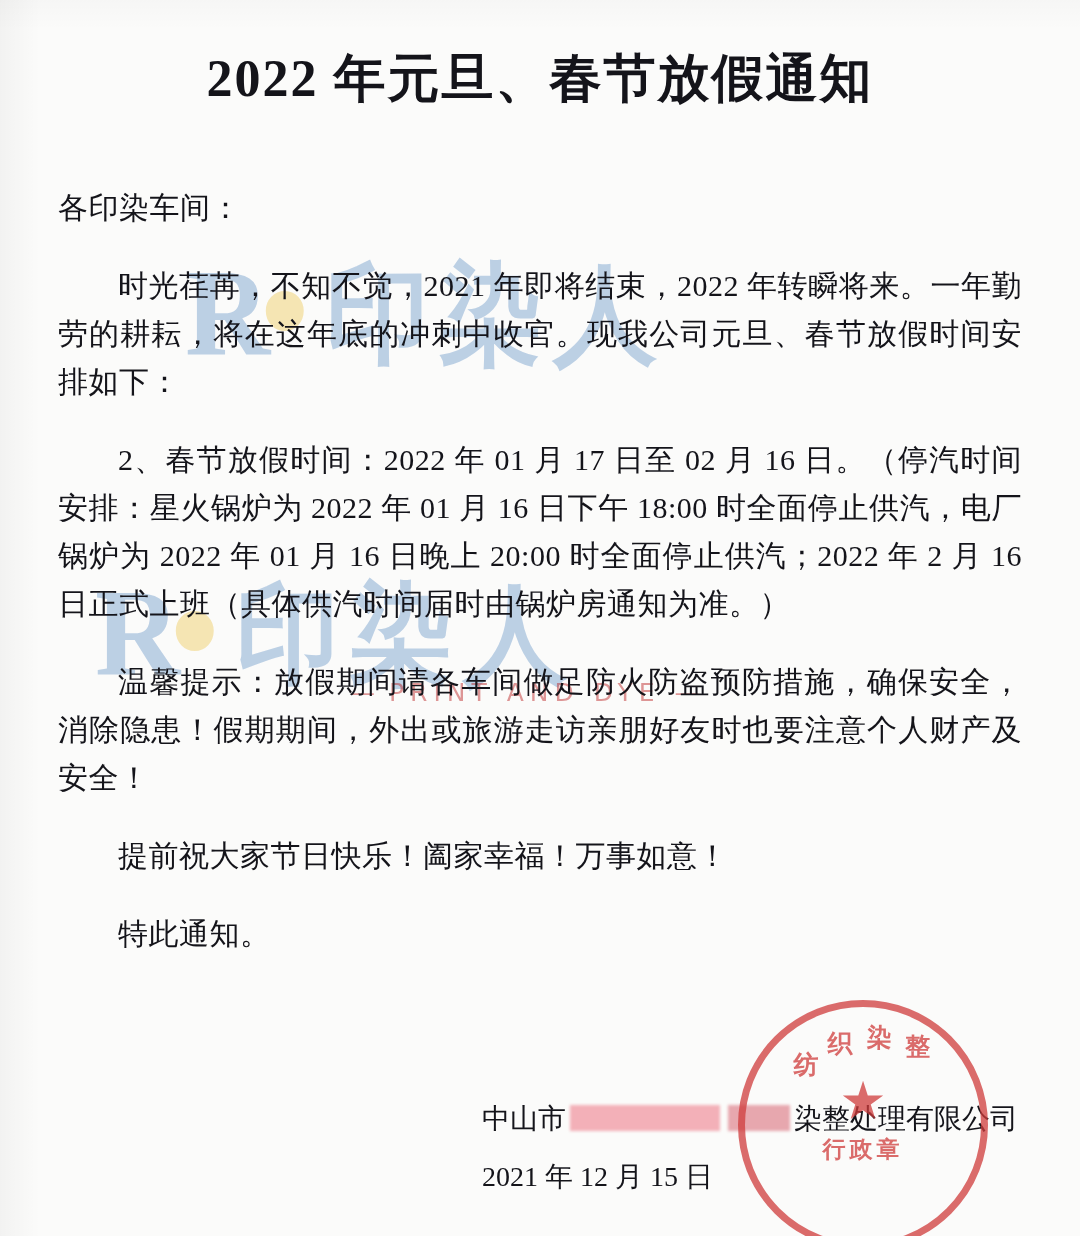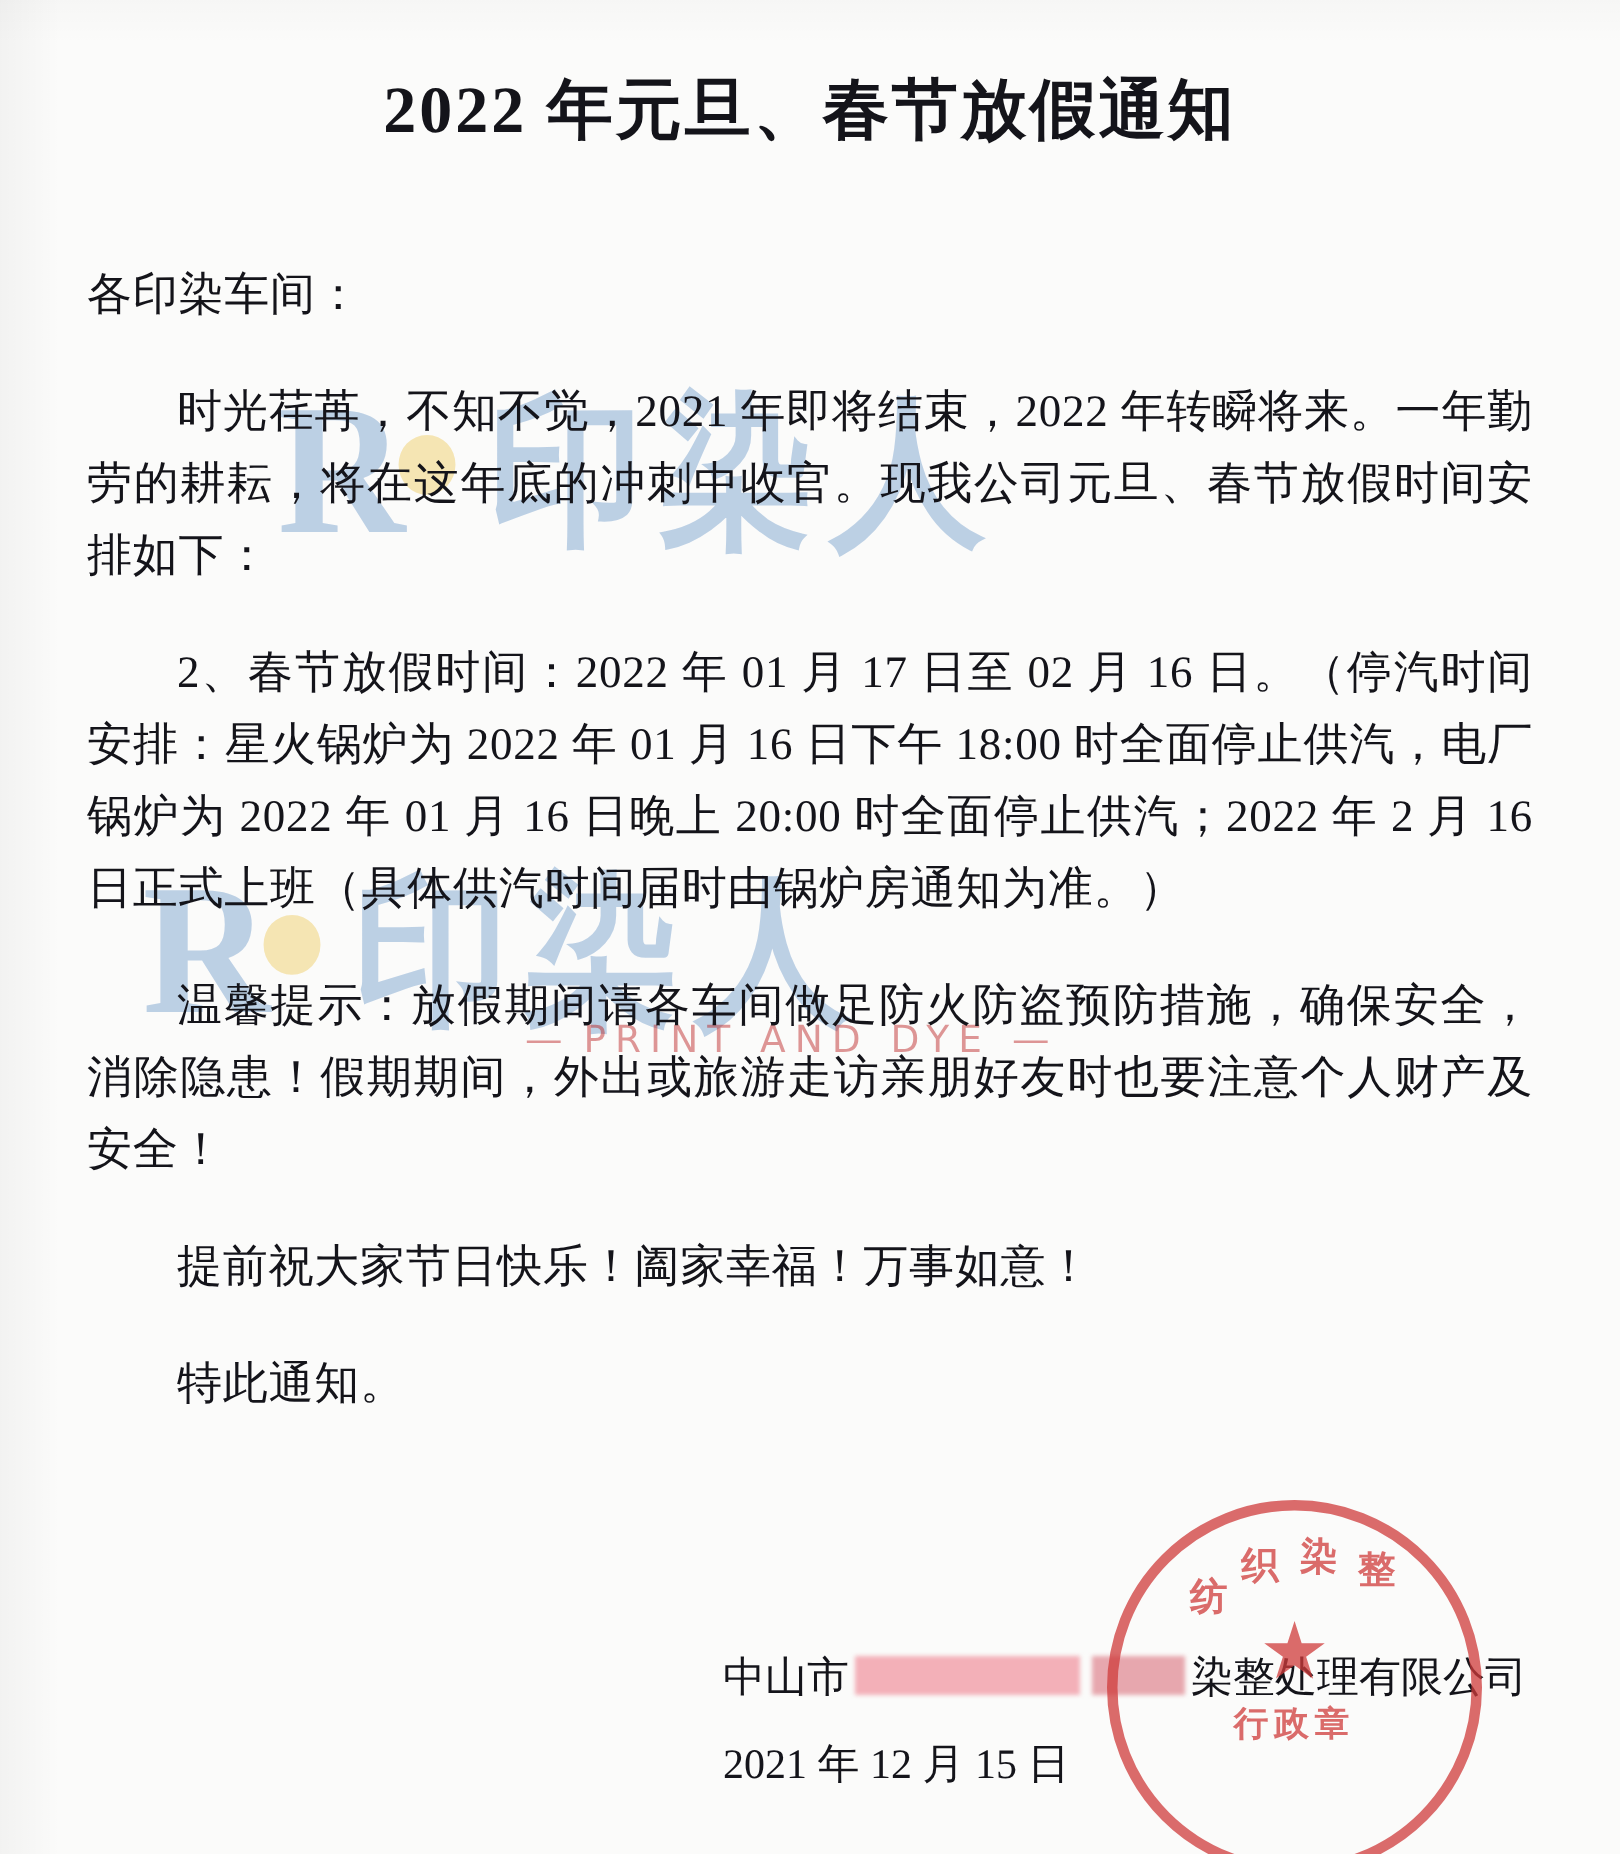--- a/index.html
+++ b/index.html
@@ -70,21 +70,21 @@
   }
   .wm-sub .dash { letter-spacing: 0; }
 
   
   .content {
     position: relative;
     z-index: 3;
   }
   .doc-title {
     text-align: center;
-    font-size: 44px;
+    font-size: 52px;
     font-weight: 700;
     letter-spacing: 2px;
     padding-top: 44px;
     font-family: "Liberation Serif", "DejaVu Serif", serif;
   }
   .body-text {
     margin: 0 58px 0 58px;
     padding-top: 40px;
     font-size: 30px;
     line-height: 48px;

